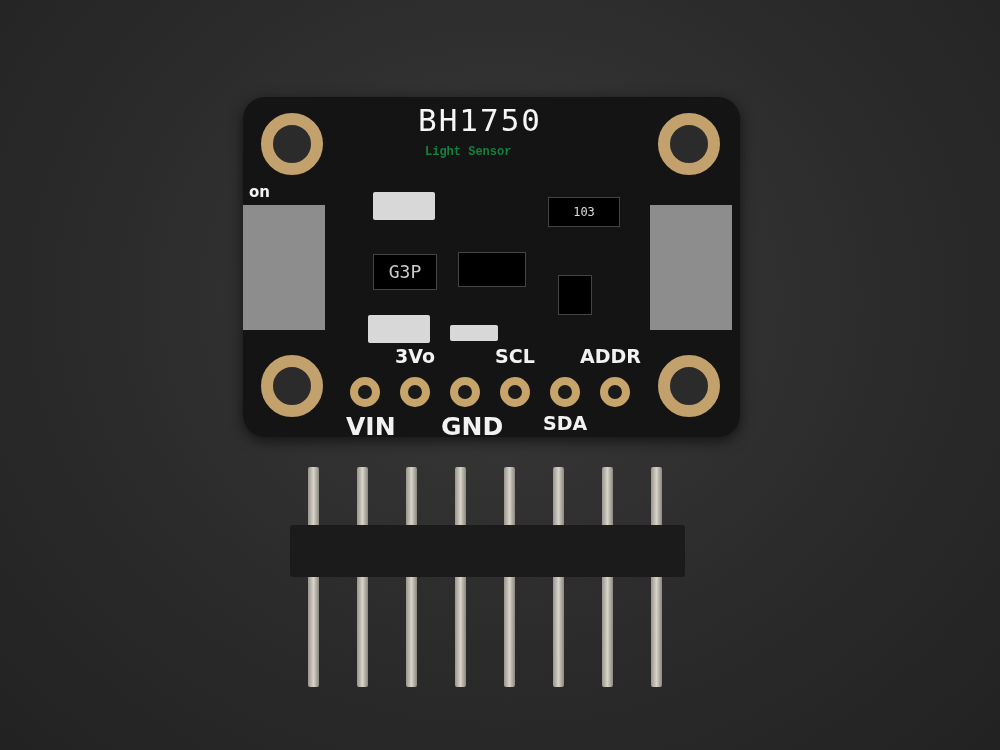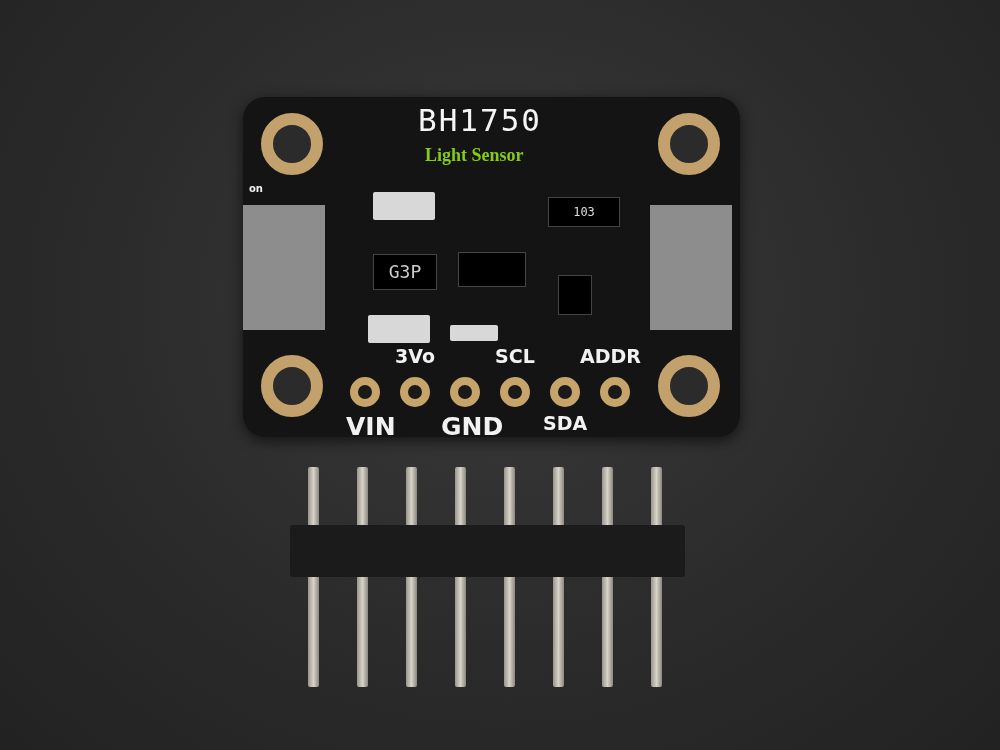--- a/index.html
+++ b/index.html
@@ -1,38 +1,38 @@
 <!DOCTYPE html>
 <html><head>
 <meta charset="utf-8">
 <style>
   body{margin:0;width:1000px;height:750px;overflow:hidden;background:radial-gradient(ellipse at 50% 40%,#3a3a3a 0%,#2a2a2a 60%,#222 100%);font-family:"DejaVu Sans Mono",monospace;position:relative}
   .board{position:absolute;left:243px;top:97px;width:497px;height:340px;background:#141414;border-radius:22px;box-shadow:0 4px 14px rgba(0,0,0,.6)}
   .hole{position:absolute;width:62px;height:62px;border-radius:50%;background:#2b2b2b;border:12px solid #c2a16c;box-sizing:border-box}
   .pad{position:absolute;width:30px;height:30px;border-radius:50%;background:#1a1a1a;border:8px solid #c7a46a;box-sizing:border-box}
   .lbl{position:absolute;color:#f2f2f2;font-weight:bold;font-family:"DejaVu Sans",sans-serif}
   .title{position:absolute;left:175px;top:5px;color:#f5f5f5;font-weight:normal;font-size:31px;letter-spacing:2px;font-family:"DejaVu Sans Mono",monospace}
-  .sub{position:absolute;left:182px;top:48px;color:#84cc16;font-weight:bold;font-size:18px;font-family:Liberation Serif, serif}
+  .sub{position:absolute;left:182px;top:48px;color:#15803d;font-weight:bold;font-size:12px;font-family:Liberation Mono, monospace}
   .conn{position:absolute;width:82px;height:125px;background:#8d8d8d;top:108px}
   .chip{position:absolute;background:#000000;border:1px solid #444}
   .comp{position:absolute;background:#d8d8d8;border-radius:2px}
   .header{position:absolute;left:290px;top:525px;width:395px;height:52px;background:#1b1b1b;border-radius:3px}
   .pin{position:absolute;width:11px;background:linear-gradient(90deg,#9a958c,#d8d3c8,#8b877f);border-radius:2px}
 </style>
 </head>
 <body>
 
 <div class="board">
   <div class="hole" style="left:18px;top:16px"></div>
   <div class="hole" style="left:415px;top:16px"></div>
   <div class="hole" style="left:18px;top:258px"></div>
   <div class="hole" style="left:415px;top:258px"></div>
   <div class="title">BH1750</div>
   <div class="sub">Light Sensor</div>
-  <div class="lbl" style="left:6px;top:86px;font-size:10px">on</div>
+  <div class="lbl" style="left:6px;top:86px;font-size:15px">on</div>
   <div class="conn" style="left:0"></div>
   <div class="conn" style="left:407px"></div>
   <div class="comp" style="left:130px;top:95px;width:62px;height:28px"></div>
   <div class="comp" style="left:125px;top:218px;width:62px;height:28px"></div>
   <div class="chip" style="left:130px;top:157px;width:62px;height:34px;color:#ccc;font-size:18px;text-align:center;line-height:34px"><span>G3P</span></div>
   <div class="chip" style="left:215px;top:155px;width:66px;height:33px"></div>
   <div class="chip" style="left:305px;top:100px;width:70px;height:28px;color:#ddd;font-size:12px;text-align:center;line-height:28px"><span>103</span></div>
   <div class="chip" style="left:315px;top:178px;width:32px;height:38px"></div>
   <div class="comp" style="left:207px;top:228px;width:48px;height:16px"></div>
   <div class="pad" style="left:107px;top:280px"></div>

